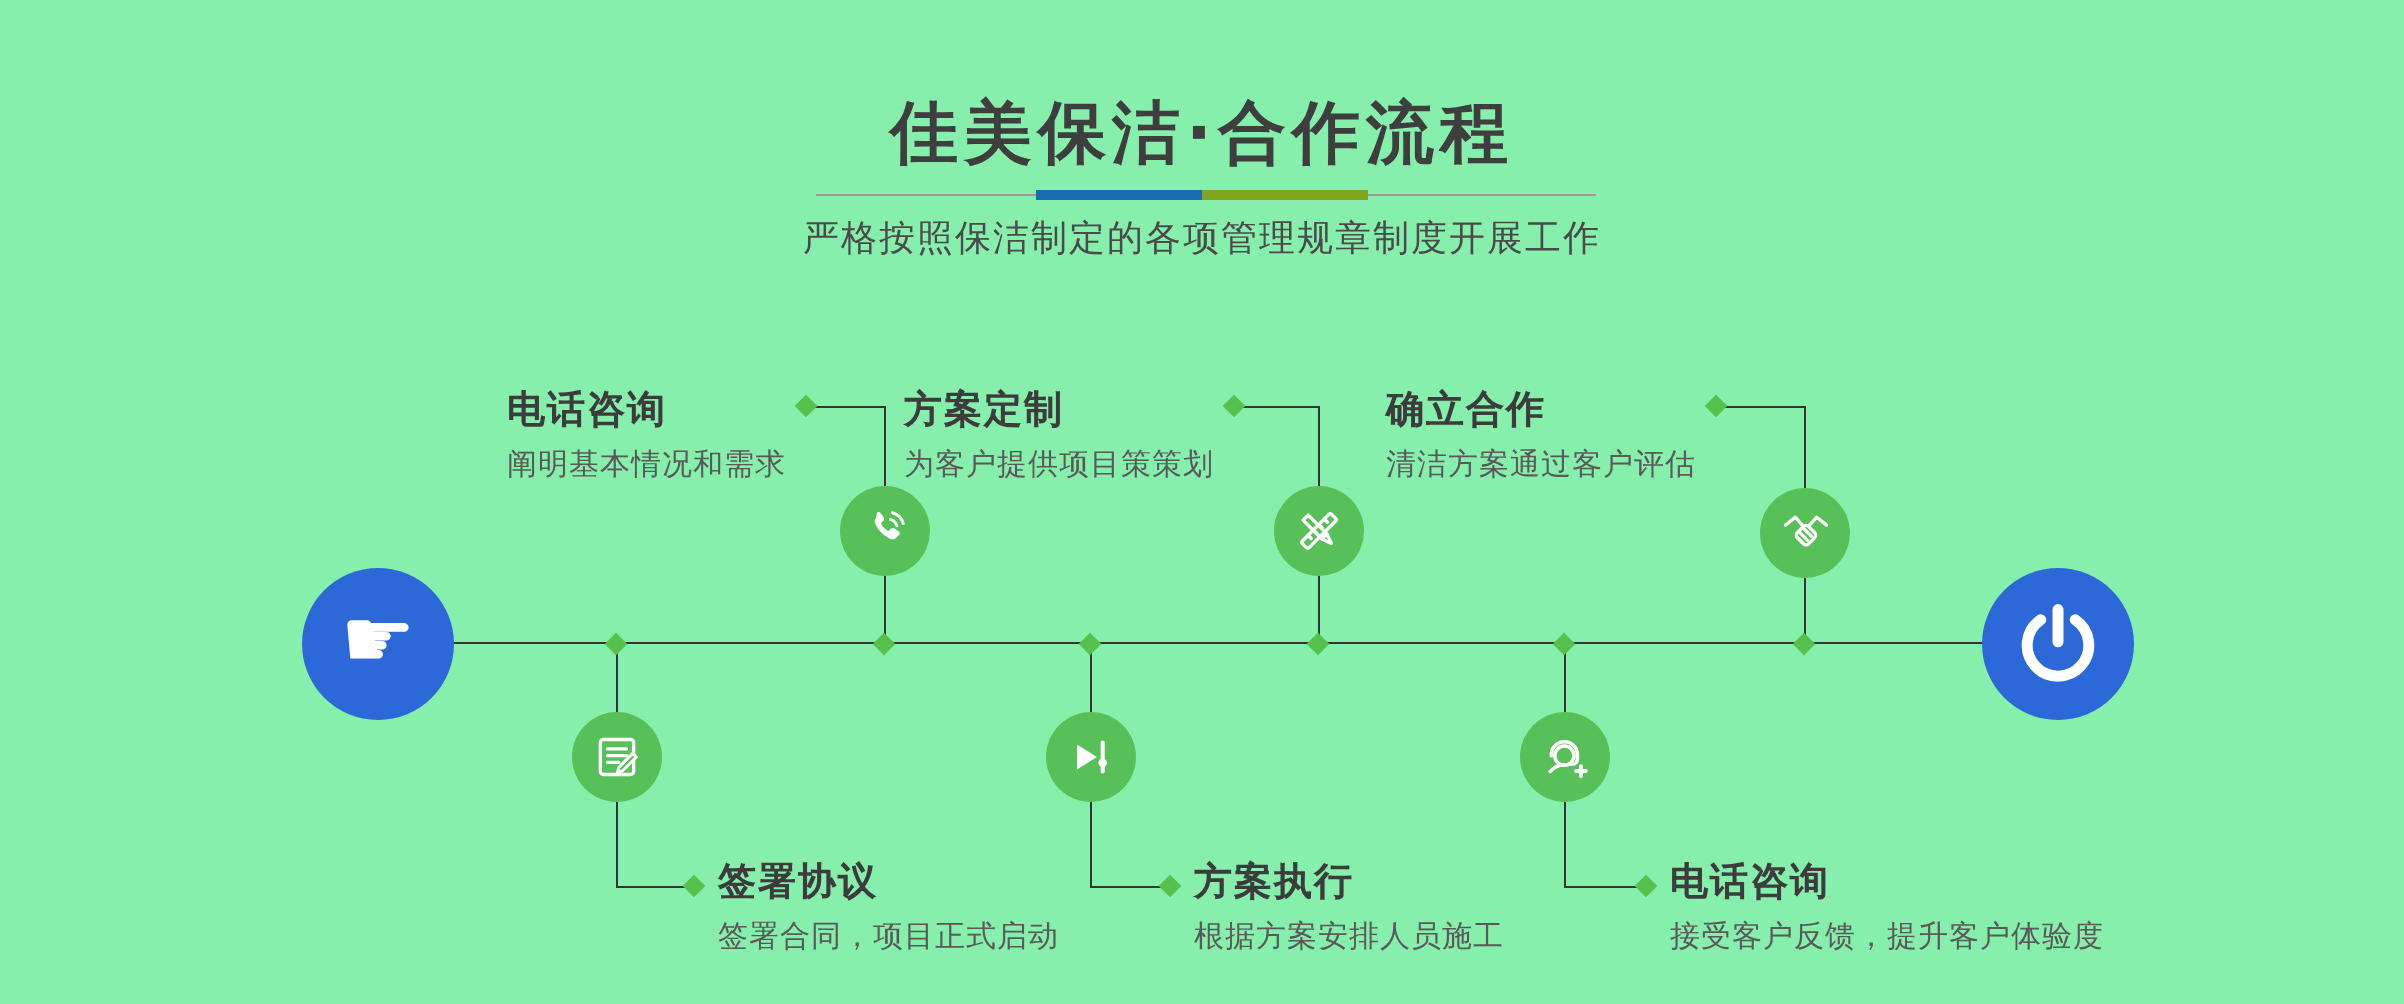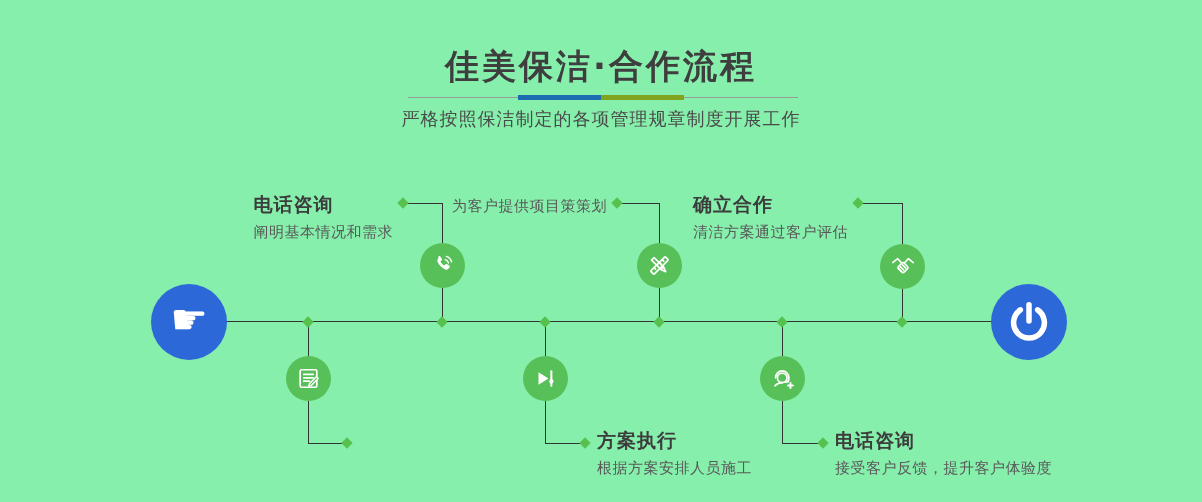--- a/index.html
+++ b/index.html
@@ -142,27 +142,32 @@
       <path d="M5.2 17.8 c1.6-1.9 3.6-2.8 6.1-2.8"></path>
       <path d="M16.3 17.6 h4.2 M18.4 15.5 v4.2" stroke-width="1.7"></path>
     </svg>
   </div>
 
   <div class="step top" style="right:809px; top:192px;">
     <div class="t">电话咨询</div>
     <div class="d">阐明基本情况和需求</div>
   </div>
   <div class="step top" style="right:595px; top:192px;">
+    <div class="t">方案定制</div>
     <div class="d">为客户提供项目策策划</div>
   </div>
   <div class="step top" style="right:354px; top:192px;">
     <div class="t">确立合作</div>
     <div class="d">清洁方案通过客户评估</div>
   </div>
 
+  <div class="step bottom" style="left:359px; top:428px;">
+    <div class="t">签署协议</div>
+    <div class="d">签署合同，项目正式启动</div>
+  </div>
   <div class="step bottom" style="left:597px; top:428px;">
     <div class="t">方案执行</div>
     <div class="d">根据方案安排人员施工</div>
   </div>
   <div class="step bottom" style="left:835px; top:428px;">
     <div class="t">电话咨询</div>
     <div class="d">接受客户反馈，提升客户体验度</div>
   </div>
 
 </div>

